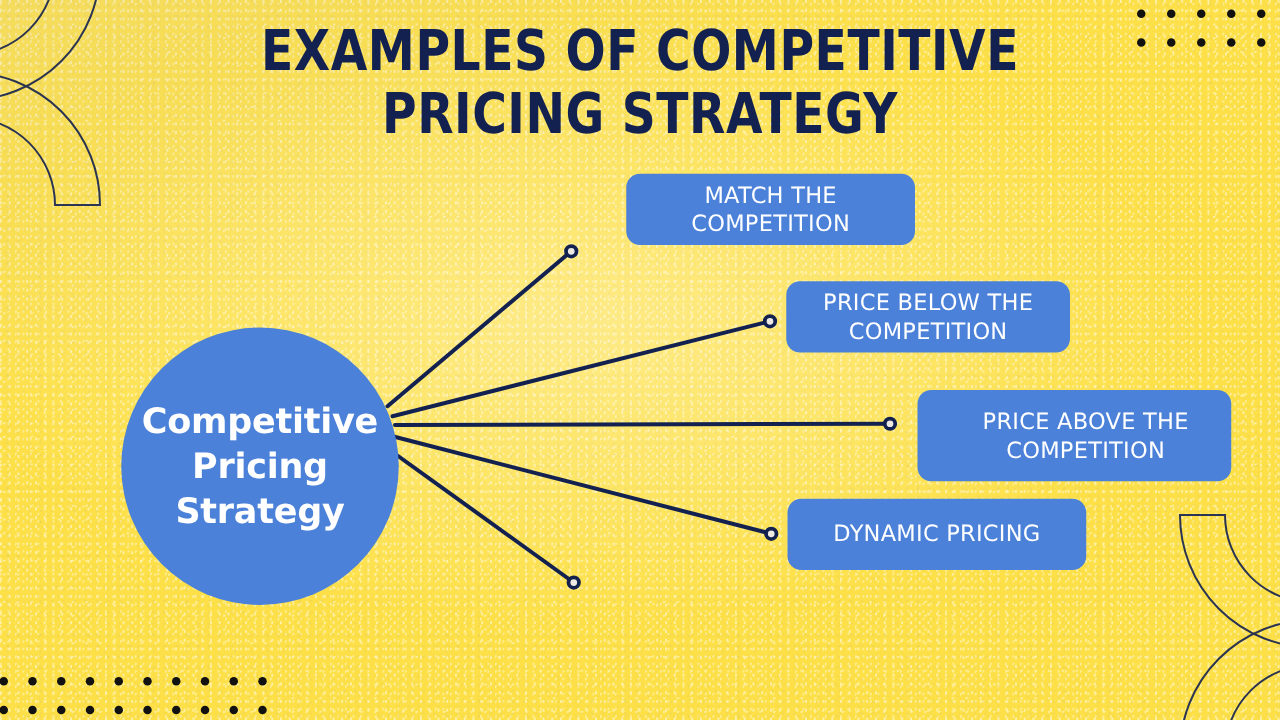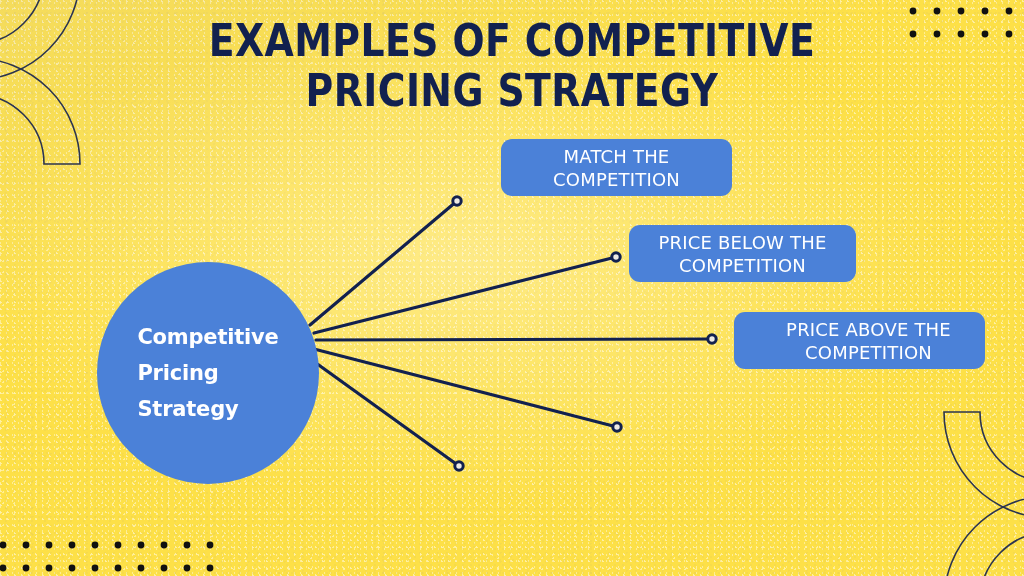--- a/index.html
+++ b/index.html
@@ -82,23 +82,23 @@
     border-radius: 50%;
     background: #4b81d8;
     display: flex;
     align-items: center;
     justify-content: center;
   }
   #hub-label {
     color: #ffffff;
     font-family: "DejaVu Sans", sans-serif;
     font-weight: 700;
-    font-size: 21px;
+    font-size: 28px;
     line-height: 36px;
-    text-align: left;
+    text-align: center;
     white-space: pre-line;
     letter-spacing: -0.2px;
   }
 
   
   .pill {
     position: absolute;
     background: #4b81d8;
     border-radius: 11px;
     display: flex;
@@ -113,21 +113,21 @@
     font-weight: 400;
     font-size: 18px;
     line-height: 23px;
     text-align: center;
     text-transform: uppercase;
     white-space: pre-line;
     letter-spacing: 0.2px;
   }
   #pill-0 { left: 501px; top: 139px; width: 231px; height: 57px; }
   #pill-1 { left: 629px; top: 225px; width: 227px; height: 57px; }
-  #pill-2 { left: 734px; top: 312px; width: 251px; height: 57px; padding-left: 32px; }
+  #pill-2 { left: 734px; top: 312px; width: 251px; height: 73px; padding-left: 32px; }
   #pill-3 { left: 630px; top: 399px; width: 239px; height: 57px; }
   #pill-4 { left: 481px; top: 489px; width: 231px; height: 57px; }
 </style>
 </head>
 <body>
 
 <div id="canvas">
 
   <div id="grain"></div>
   <div id="vignette"></div>
@@ -214,14 +214,17 @@
 Competition</span>
   </div>
   <div class="pill" id="pill-1">
     <span class="pill-label">Price Below the
 Competition</span>
   </div>
   <div class="pill" id="pill-2">
     <span class="pill-label">Price Above the
 Competition</span>
   </div>
+  <div class="pill" id="pill-3">
+    <span class="pill-label">Dynamic Pricing</span>
+  </div>
 
 </div>
 
 </body></html>

